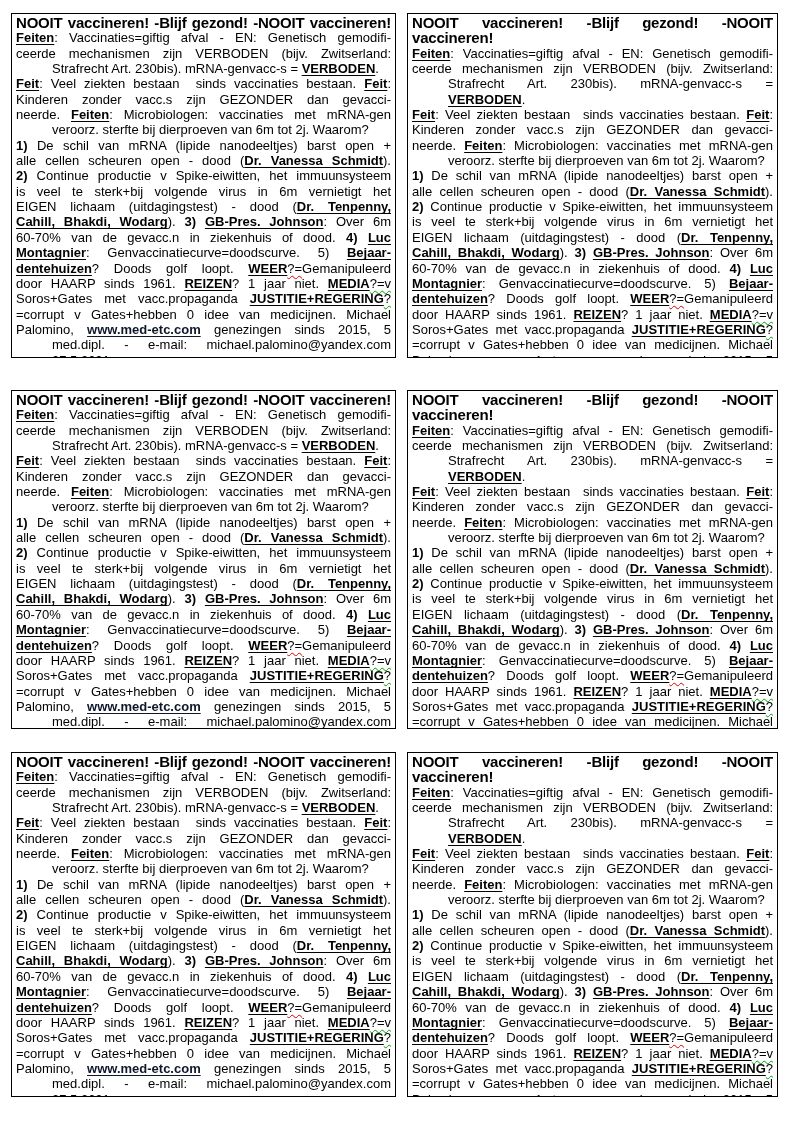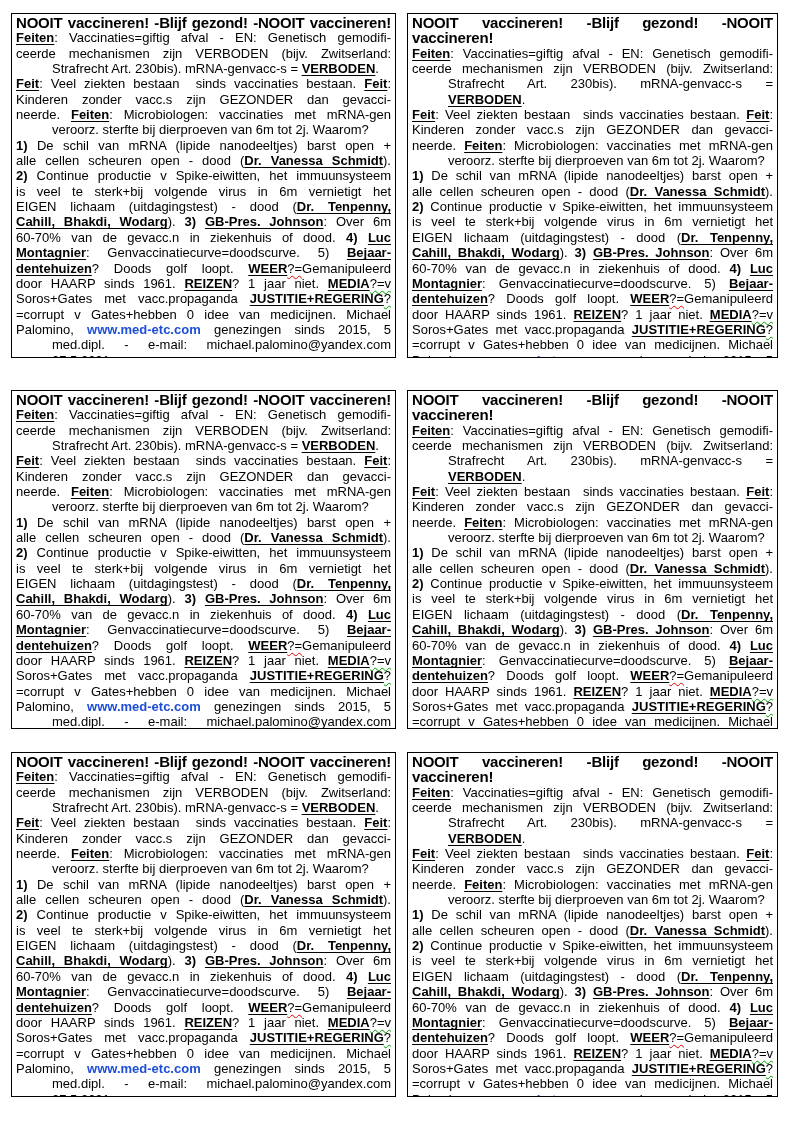--- a/index.html
+++ b/index.html
@@ -31,21 +31,21 @@
   }
   .line.last{text-align-last:auto;margin-left:36px;}
   .line.title{
     font-weight:bold;
     font-size:15px;
     letter-spacing:-0.2px;
   }
   .s-r{}
   .s-b{font-weight:bold;}
   .s-bu{font-weight:bold;text-decoration:underline;text-decoration-thickness:1.2px;text-underline-offset:2px;text-decoration-skip-ink:none;}
-  .s-link{font-weight:bold;color:#1d4ed8;text-decoration-thickness:1.2px;text-underline-offset:2px;cursor:pointer;}
+  .s-link{font-weight:bold;color:#0f172a;text-decoration:underline;text-decoration-thickness:1.2px;text-underline-offset:2px;cursor:pointer;}
   .s-sqr{text-decoration:underline wavy #e00000;text-decoration-thickness:1px;text-underline-offset:2px;text-decoration-skip-ink:none;}
   .s-sqg{text-decoration:underline wavy #00a000;text-decoration-thickness:1px;text-underline-offset:2px;text-decoration-skip-ink:none;}
 </style>
 </head>
 <body>
 
 <div class="card c1">
     <div class="line title"><span class="s-b">NOOIT vaccineren! -Blijf gezond! -NOOIT vaccineren!</span></div>
     <div class="line"><span class="s-bu">Feiten</span><span class="s-r">: Vaccinaties=giftig afval - EN: Genetisch gemodifi-</span></div>
     <div class="line"><span class="s-r">ceerde mechanismen zijn VERBODEN (bijv. Zwitserland:</span></div>

